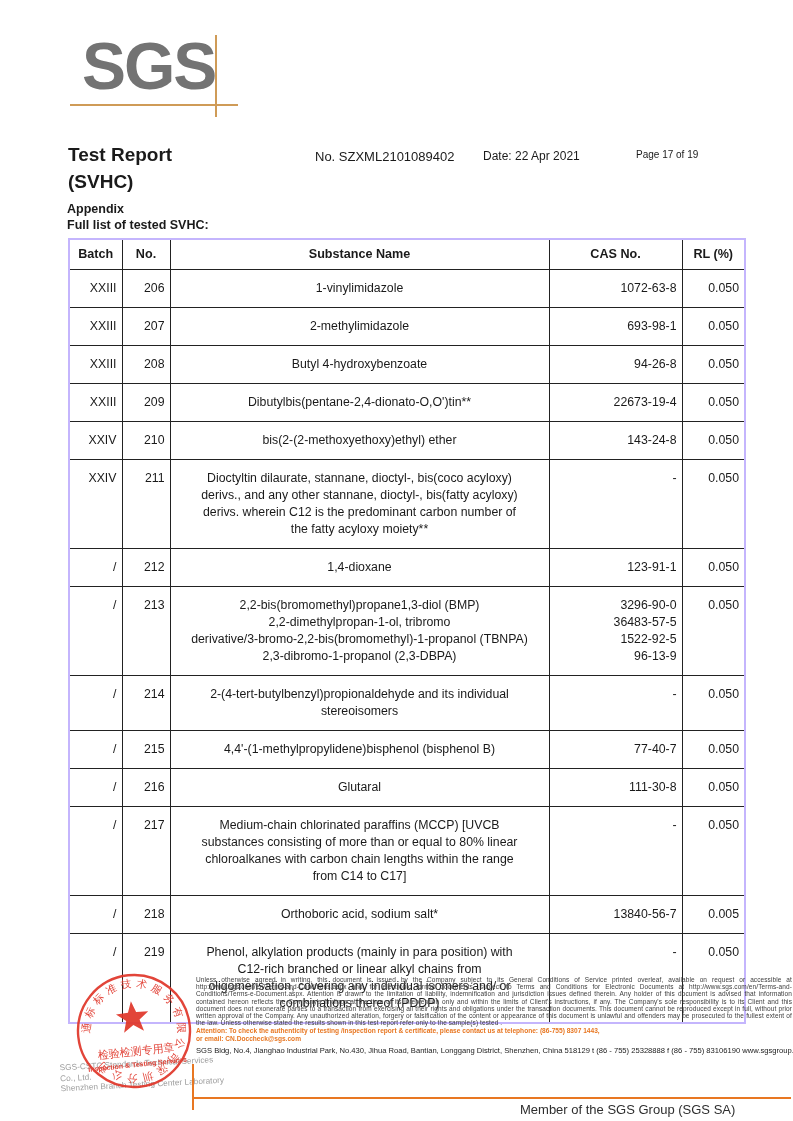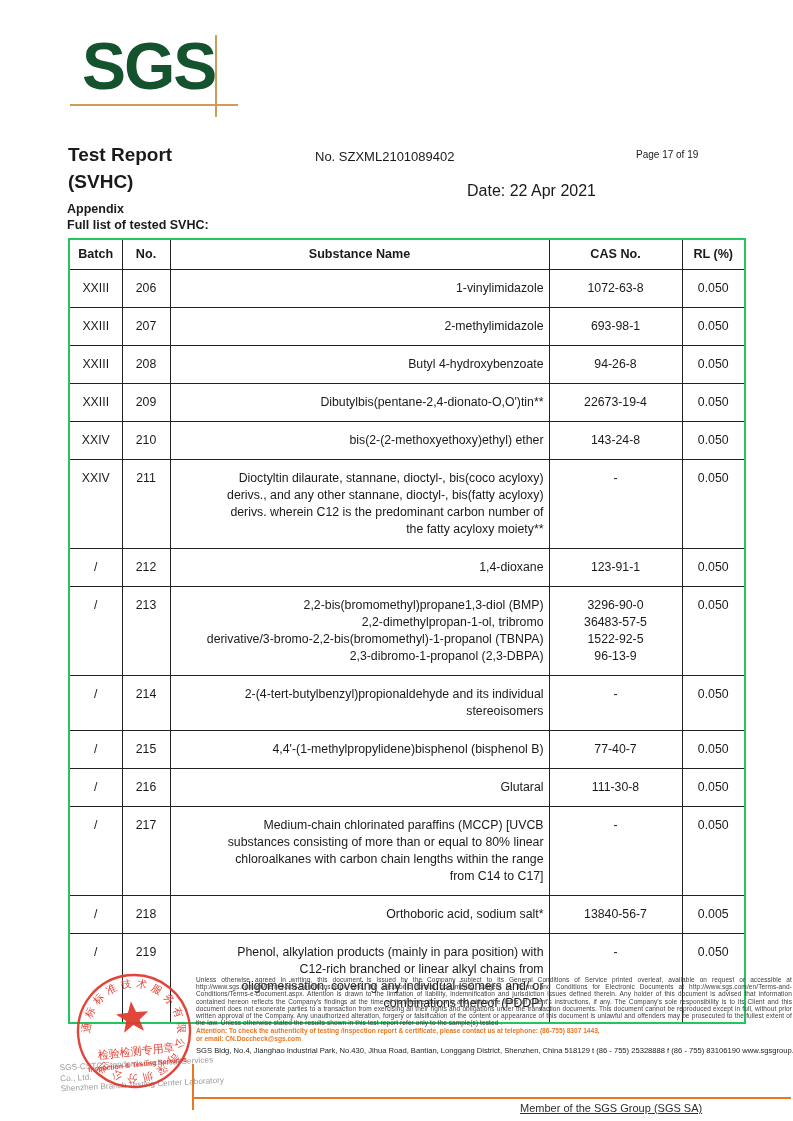--- a/index.html
+++ b/index.html
@@ -10,57 +10,57 @@
     font-family: "Liberation Sans", sans-serif;
     color: #1a1a1a;
     overflow: hidden;
   }
 
   
   .logo-wrap { position: absolute; left: 70px; top: 26px; width: 200px; height: 95px; }
   .logo-text {
     position: absolute; left: 12px; top: 0px;
     font-size: 66px; font-weight: bold; letter-spacing: -2px;
-    color: #14532d; font-family: "Liberation Sans", sans-serif;
+    color: #737373; font-family: "Liberation Sans", sans-serif;
     line-height: 80px;
   }
   .logo-hline { position: absolute; left: 0; top: 78px; width: 168px; height: 2px; background: #cf9b57; }
   .logo-vline { position: absolute; left: 145px; top: 9px; width: 2px; height: 82px; background: #cf9b57; }
 
   
   .title { position: absolute; left: 68px; top: 144px; font-size: 19px; font-weight: bold; }
   .subtitle { position: absolute; left: 68px; top: 171px; font-size: 19px; font-weight: bold; }
   .hdr-no   { position: absolute; left: 283px; top: 149px; font-size: 13px; margin-left: 32px; }
-  .hdr-date { position: absolute; left: 467px; top: 149px; font-size: 16px; margin-top: 33px; }
+  .hdr-date { position: absolute; left: 483px; top: 149px; font-size: 12px; }
   .hdr-page { position: absolute; left: 636px; top: 149px; font-size: 10px; }
 
   .appendix  { position: absolute; left: 67px; top: 202px; font-size: 12.5px; font-weight: bold; }
   .full-list { position: absolute; left: 67px; top: 218px; font-size: 12.5px; font-weight: bold; }
 
   
   table.svhc {
     position: absolute; left: 68px; top: 238px; width: 676px;
     border-collapse: collapse;
-    border: 2px solid #22c55e;
+    border: 2px solid #c4b5fd;
     table-layout: fixed;
   }
   table.svhc th, table.svhc td {
     border: 1px solid #222;
     font-size: 12.3px;
     line-height: 17px;
   }
   table.svhc th { font-weight: bold; padding: 6px 3px; text-align: center; font-size: 12.6px; }
   table.svhc td { padding: 10px 5px; vertical-align: top; }
   .col-batch { width: 53px; }
   .col-no    { width: 48px; }
   .col-sub   { width: 379px; }
   .col-cas   { width: 133px; }
   .col-rl    { width: 63px; }
-  td.c-batch, td.c-no, td.c-cas, td.c-rl { text-align: center; white-space: pre-line; }
-  td.c-sub { text-align: right; white-space: pre-line; padding-left: 6px; padding-right: 4px; }
+  td.c-batch, td.c-no, td.c-cas, td.c-rl { text-align: right; white-space: pre-line; }
+  td.c-sub { text-align: center; white-space: pre-line; padding-left: 6px; padding-right: 4px; }
 
   
   .stamp-company {
     position: absolute; left: 60px; top: 1058px; width: 165px;
     font-size: 8.3px; line-height: 10.5px; color: #9d9d9d;
     transform: rotate(-3deg);
   }
   .stamp-svg { position: absolute; left: 74px; top: 971px; width: 120px; height: 120px; transform: rotate(-6deg); opacity: 0.93; }
 
   .legal-col { position: absolute; left: 196px; top: 976px; width: 596px; }
@@ -70,21 +70,21 @@
   }
   .attention {
     margin-top: 1px;
     font-size: 6.6px; line-height: 7.4px; font-weight: bold; color: #e87722;
   }
   .addr-en { margin-top: 3px; font-size: 7.6px; line-height: 11px; color: #222; white-space: nowrap; }
   .addr-cn { font-size: 8.6px; line-height: 13px; color: #111; white-space: nowrap; }
 
   .footer-vbar { position: absolute; left: 192px; top: 1064px; width: 2px; height: 46px; background: #e87722; }
   .footer-rule { position: absolute; left: 192px; top: 1097px; width: 599px; height: 2px; background: #e87722; }
-  .member { position: absolute; left: 520px; top: 1102px; font-size: 11px; color: #2e2e2e; text-decoration: underline; }
+  .member { position: absolute; left: 520px; top: 1102px; font-size: 13px; color: #2e2e2e; }
 </style>
 </head>
 <body>
 
 <div class="logo-wrap">
   <div class="logo-hline"></div>
   <div class="logo-vline"></div>
   <div class="logo-text">SGS</div>
 </div>
 

